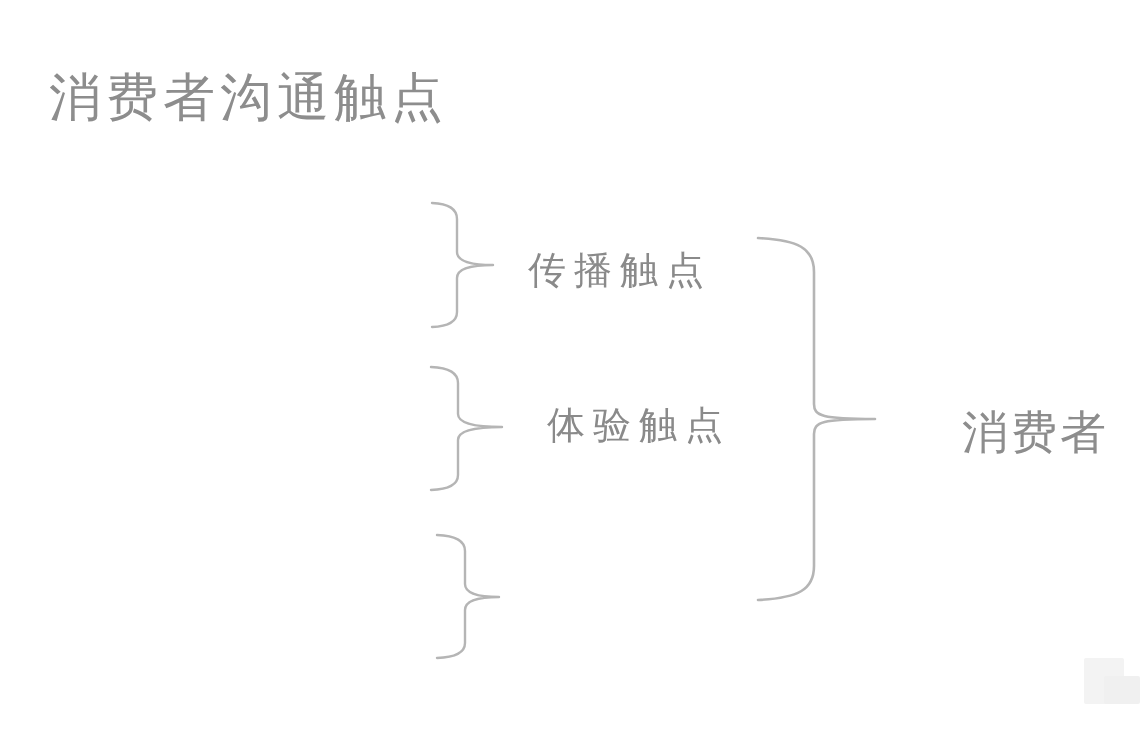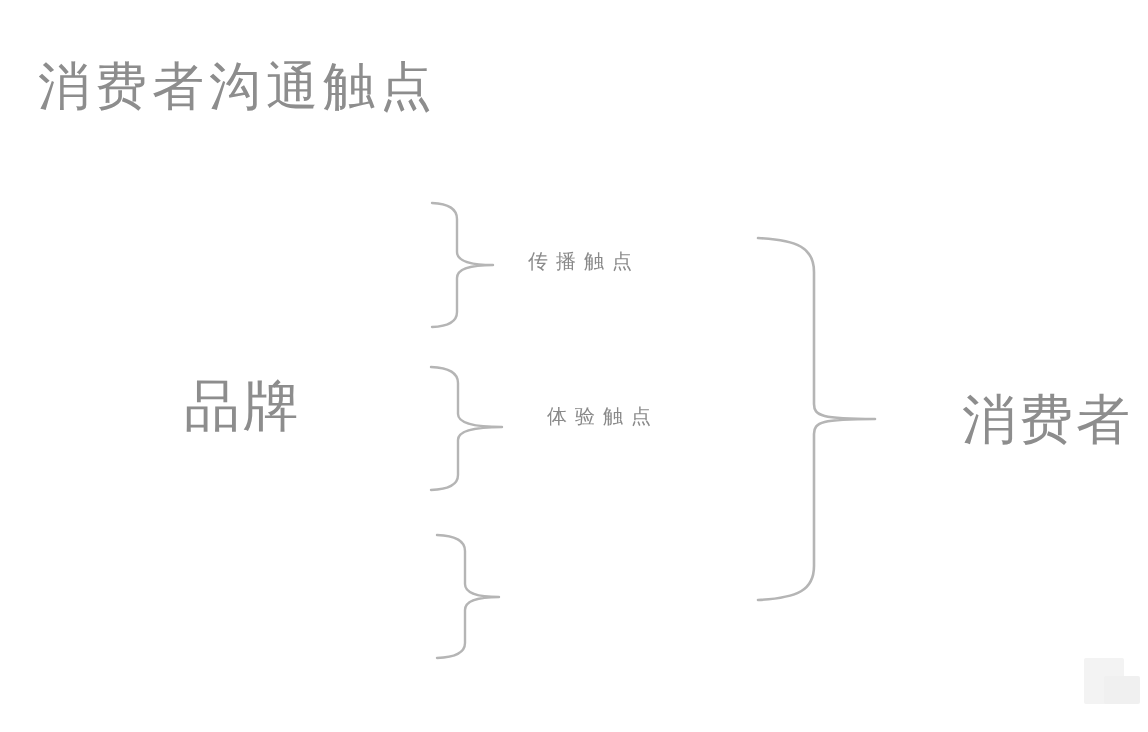--- a/index.html
+++ b/index.html
@@ -18,21 +18,21 @@
   .page-title {
     position: absolute;
     left: 33px;
     top: 50px;
     font-size: 52px;
     line-height: 1.2;
     font-weight: 400;
     color: #8d8d8d;
     letter-spacing: 5px;
     white-space: nowrap;
-    margin: 5px;
+    margin: 16px;
   }
   .braces-layer {
     position: absolute;
     left: 0;
     top: 0;
     width: 1148px;
     height: 732px;
   }
   .node {
     position: absolute;
@@ -41,27 +41,27 @@
     line-height: 1;
   }
   .node-brand {
     left: 184px;
     top: 378px;
     font-size: 56px;
     letter-spacing: 3px;
   }
   .node-consumer {
     left: 962px;
-    top: 392px;
-    font-size: 54px;
+    top: 409px;
+    font-size: 46px;
     letter-spacing: 3px;
   }
   .tp-label {
     position: absolute;
-    font-size: 20px;
+    font-size: 38px;
     line-height: 1;
     color: #8a8a8a;
     letter-spacing: 8px;
     white-space: nowrap;
     text-align: right;
   }
   .tp-1 { left: 528px; top: 251px; }
   .tp-2 { left: 547px; top: 406px; }
   .tp-3 { left: 528px; top: 574px; }
 </style>
@@ -81,20 +81,19 @@
     <path d="M437,535 Q465,536 465,551 L465,584 Q465,597 499,597 Q465,597 465,610 L465,643 Q465,657 437,658" fill="none" stroke="#b5b5b5" stroke-width="2.4" stroke-linecap="round" stroke-linejoin="round"></path>
 
     <path d="M758,238 C798,240 814,248 814,272 L814,404 C814,416 822,419 875,419 C822,419 814,422 814,434 L814,566 C814,590 798,598 758,600" fill="none" stroke="#b5b5b5" stroke-width="2.6" stroke-linecap="round" stroke-linejoin="round"></path>
 
     <g>
       <rect x="1084" y="658" width="40" height="46" rx="2" fill="#f3f3f3"></rect>
       <rect x="1104" y="676" width="36" height="28" rx="2" fill="#f0f0f0"></rect>
     </g>
   </svg>
 
-  <div class="node node-brand">品牌</div>
 
   <div class="tp-label tp-1">传播触点</div>
   <div class="tp-label tp-2">体验触点</div>
 
   <div class="node node-consumer">消费者</div>
 
 </div>
 
 </body></html>

